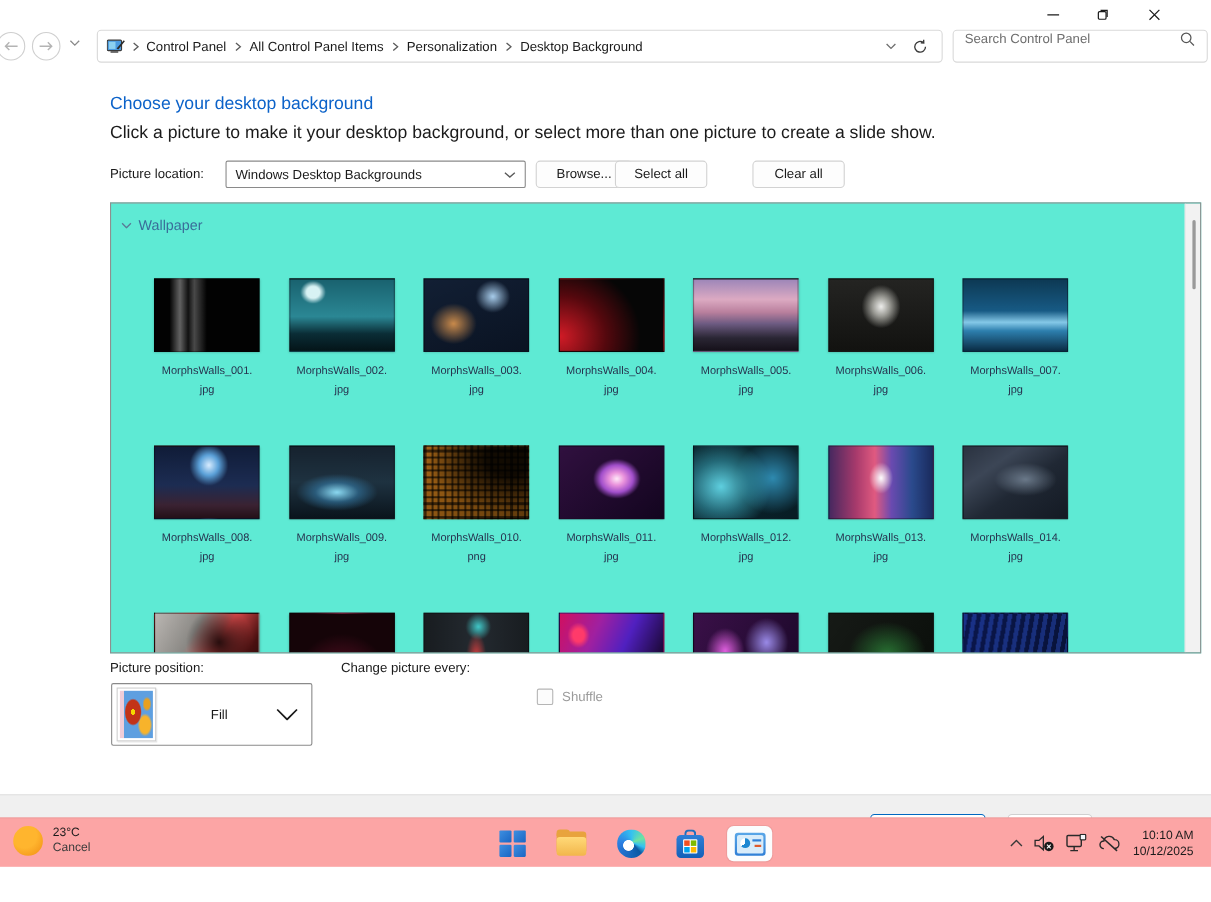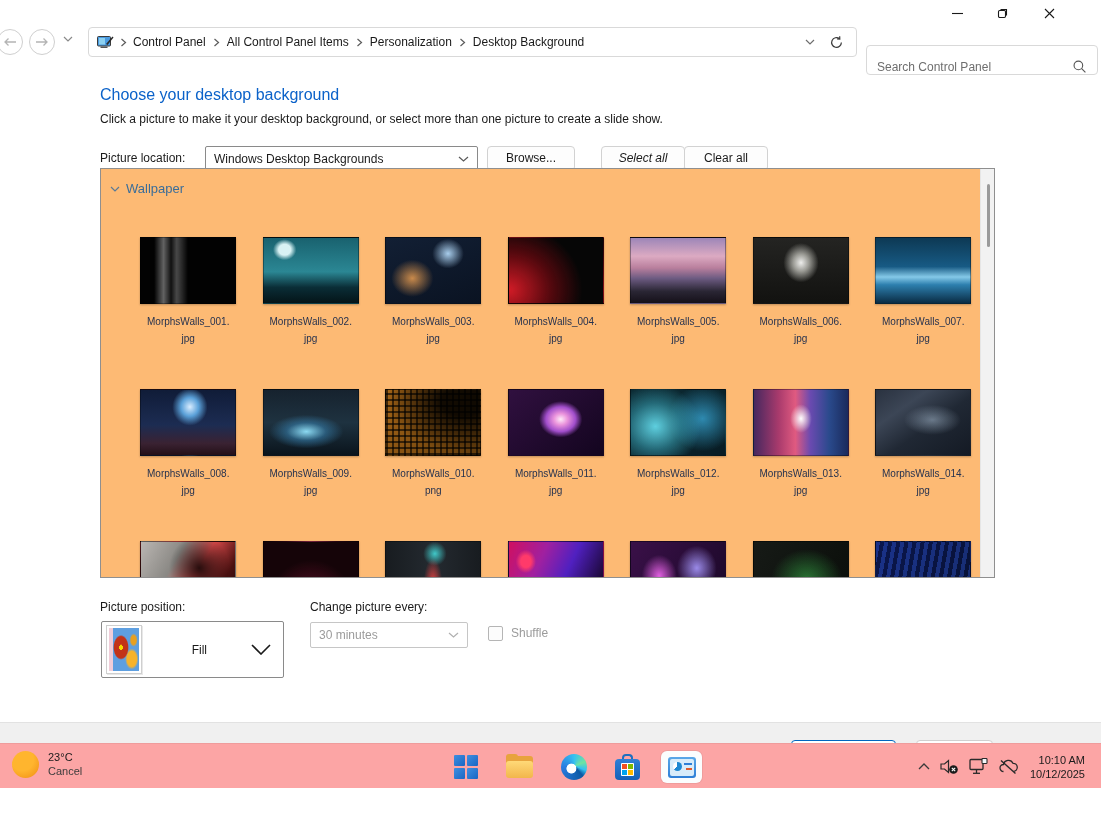--- a/index.html
+++ b/index.html
@@ -14,39 +14,39 @@
 
   
   .navbar { position:absolute; top:26px; left:0; width:100%; height:34px; background:#fff; }
   .nav-circle { position:absolute; top:3px; width:26px; height:26px; border:1px solid #cfcfcf; border-radius:50%; display:flex; align-items:center; justify-content:center; background:#fff; }
   .nav-back { left:-3px; } .nav-fwd { left:29px; }
   .nav-dd { position:absolute; left:63px; top:10px; }
   .addressbar { position:absolute; left:88px; top:1px; width:769px; height:30px; border:1px solid #d9d9d9; border-radius:4px; background:#fff; display:flex; align-items:center; padding:0 8px; }
   .crumbs { display:flex; align-items:center; flex:1; }
   .crumb { padding:4px 2px; cursor:default; }
   .addr-right { display:flex; align-items:center; gap:14px; padding-right:4px; }
-  .searchbox { position:absolute; left:866px; top:19px; width:232px; height:30px; border:1px solid #d9d9d9; border-radius:4px; background:#fff; display:flex; align-items:flex-end; padding:0 10px; }
+  .searchbox { position:absolute; left:866px; top:1px; width:232px; height:30px; border:1px solid #d9d9d9; border-radius:4px; background:#fff; display:flex; align-items:flex-start; padding:0 10px; }
   .searchbox input { border:0; outline:0; flex:1; font:12px "Liberation Sans",sans-serif; color:#1a1a1a; background:transparent; }
   .searchbox input::placeholder { color:#6e6e6e; }
 
   
   .page-title { position:absolute; left:100px; top:86px; font-size:16px; color:#0b62c9; font-weight:400; }
-  .page-subtitle { position:absolute; left:100px; top:112px; font-size:12px; color:#1a1a1a; }
+  .page-subtitle { position:absolute; left:100px; top:112px; font-size:16px; color:#1a1a1a; }
 
   .pl-label { position:absolute; left:100px; top:151px; }
   .combo { border:1px solid #8a8a8a; border-radius:2px; background:#fff; display:flex; align-items:center;gap:44px; }
   .pl-select { position:absolute; left:205px; top:146px; width:273px; height:25px; padding-left:8px; justify-content:space-between; cursor:default; }
   .combo-chev { margin-right:8px; display:flex; }
   .btn { position:absolute; height:25px; background:#fdfdfd; border:1px solid #d2d2d2; border-radius:4px; font:12px "Liberation Sans",sans-serif; color:#1a1a1a; text-align:center; line-height:23px; cursor:default; }
   .btn-browse { left:487px; top:146px; width:88px; }
-  .btn-selectall { left:601px; top:146px; width:84px;font-style:italic; }
+  .btn-selectall { left:559px; top:146px; width:84px; }
   .btn-clearall { left:684px; top:146px; width:84px; }
 
   
-  .listbox { position:absolute; left:100px; top:168px; width:895px; height:410px; border:1px solid #8f8f8f; background:#fdba74; overflow:hidden; }
+  .listbox { position:absolute; left:100px; top:184px; width:992px; height:410px; border:1px solid #8f8f8f; background:#5eead4; overflow:hidden; }
   .group-header { position:absolute; left:9px; top:12px; display:flex; align-items:center; gap:6px; color:#3a6d99; font-size:13px; }
   .wp-grid { position:absolute; left:26px; top:68px; display:grid; grid-template-columns:repeat(7,122.5px); }
   .wp-cell { height:152px; }
   .wp-thumb { width:96px; height:67px; margin:0 auto; border:1px solid rgba(0,0,0,.35); box-shadow:0 1px 2px rgba(0,0,0,.25); }
   .wp-caption { margin-top:9px; text-align:center; font-size:10px; line-height:17px; color:#26324e; }
   .vscroll { position:absolute; right:0; top:0; width:14px; height:408px; background:#f2f2f2; border-left:1px solid #e6e6e6; }
   .vthumb { position:absolute; left:6px; top:15px; width:3px; height:63px; background:#9a9a9a; border-radius:2px; }
 
   
   .pp-label { position:absolute; left:100px; top:600px; }
@@ -358,28 +358,20 @@
       </span>
     <span class="pp-value">Fill</span>
     <span class="pp-chev">
       <svg width="20" height="11" viewBox="0 0 20 11">
           <path d="M1 1 L10 10 L19 1" fill="none" stroke="#1a1a1a" stroke-width="1.6"></path>
         </svg>
     </span>
   </div>
 
   <div class="cpe-label">Change picture every:</div>
-  <div class="combo cpe-select">
-    <span>30 minutes</span>
-    <span class="combo-chev">
-      <svg width="11" height="6" viewBox="0 0 11 6">
-          <path d="M1 1 L5.5 5 L10 1" fill="none" stroke="#b0b0b0" stroke-width="1.2"></path>
-        </svg>
-    </span>
-  </div>
   <div class="shuffle">
     <span class="shuffle-box"></span>
     <span>Shuffle</span>
   </div>
 
   <div class="footer">
     <div class="btn-save">Save changes</div>
     <div class="btn-cancel">Cancel</div>
   </div>
 

